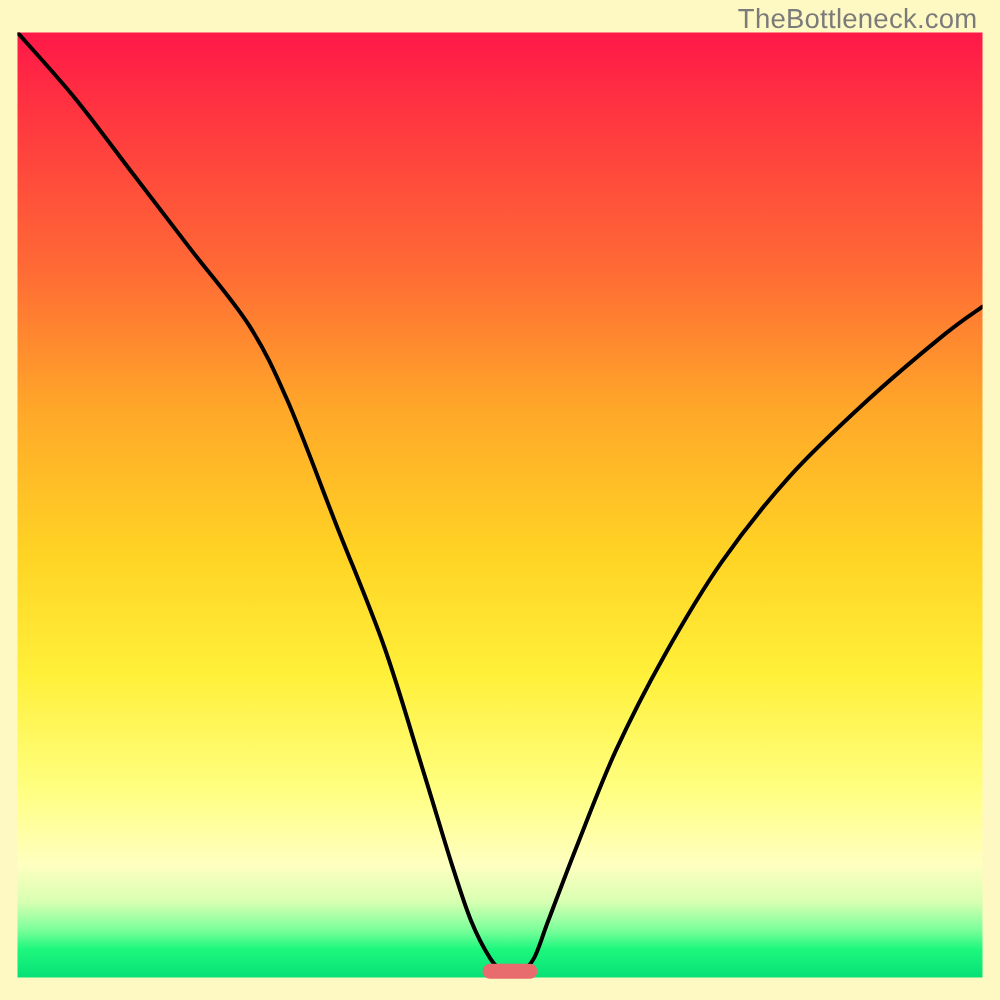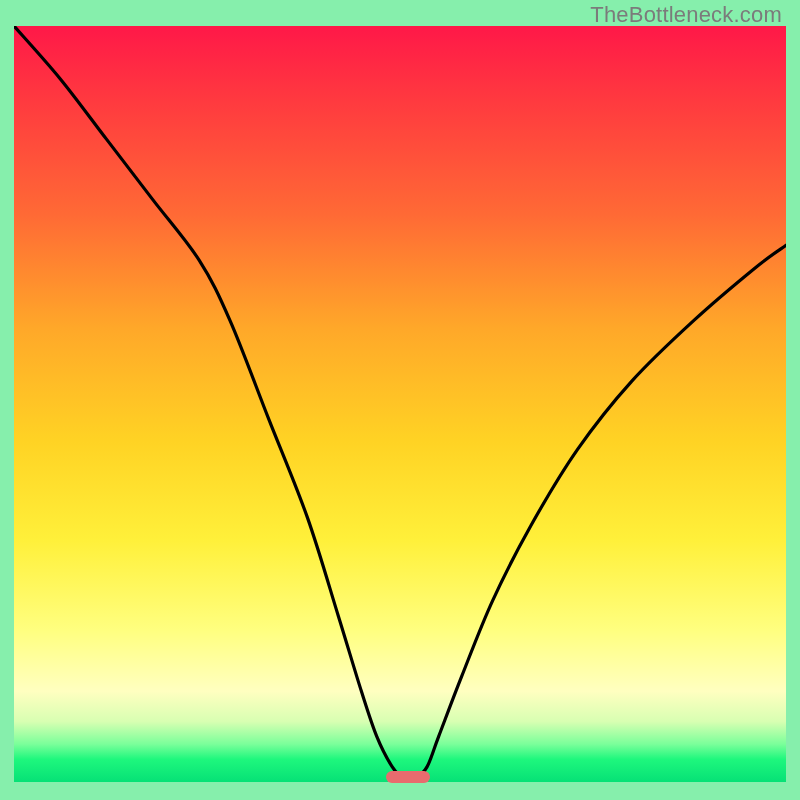--- a/index.html
+++ b/index.html
@@ -8,21 +8,21 @@
     width: 800px;
     height: 800px;
     background: #000;
     overflow: hidden;
     font-family: Arial, Helvetica, sans-serif;
   }
   .frame {
     position: relative;
     width: 800px;
     height: 800px;
-    background: #86efac;
+    background: #fef9c3;
   }
   .watermark {
     position: absolute;
     top: 2px;
     right: 18px;
     color: #7b7b7b;
     font-size: 22px;
     font-weight: 500;
     letter-spacing: 0.2px;
     z-index: 10;

